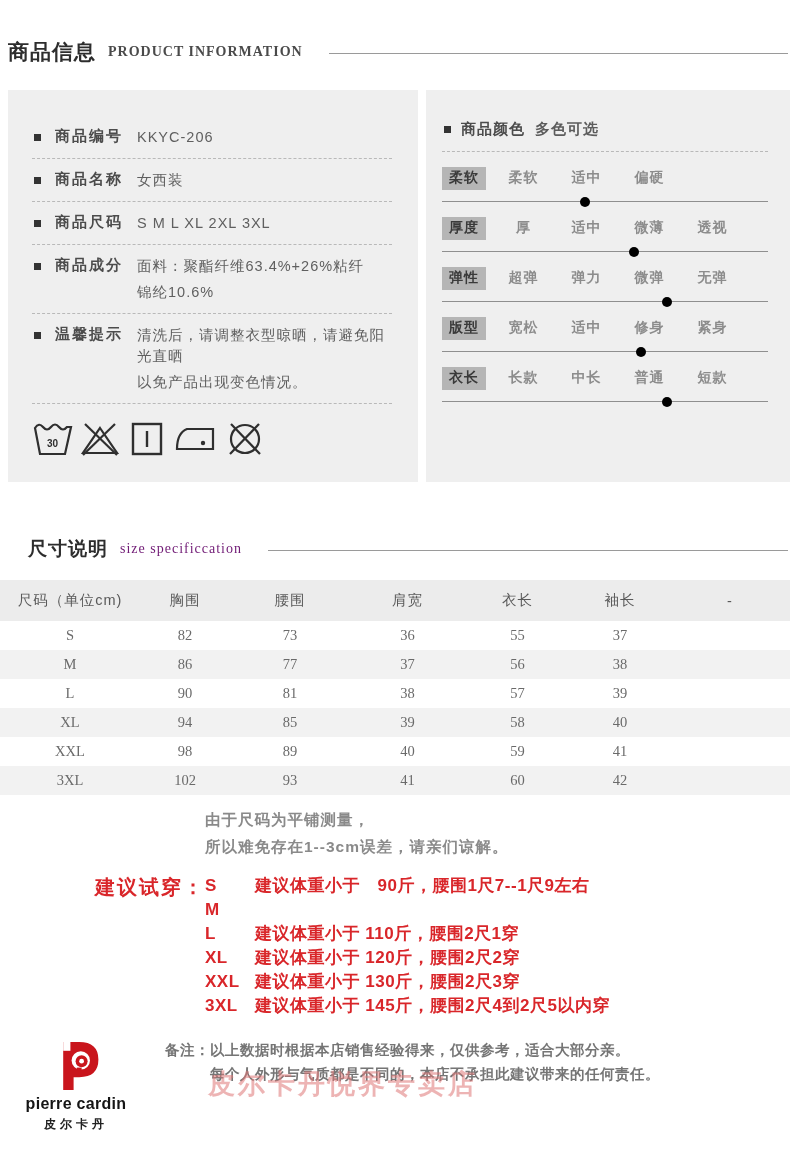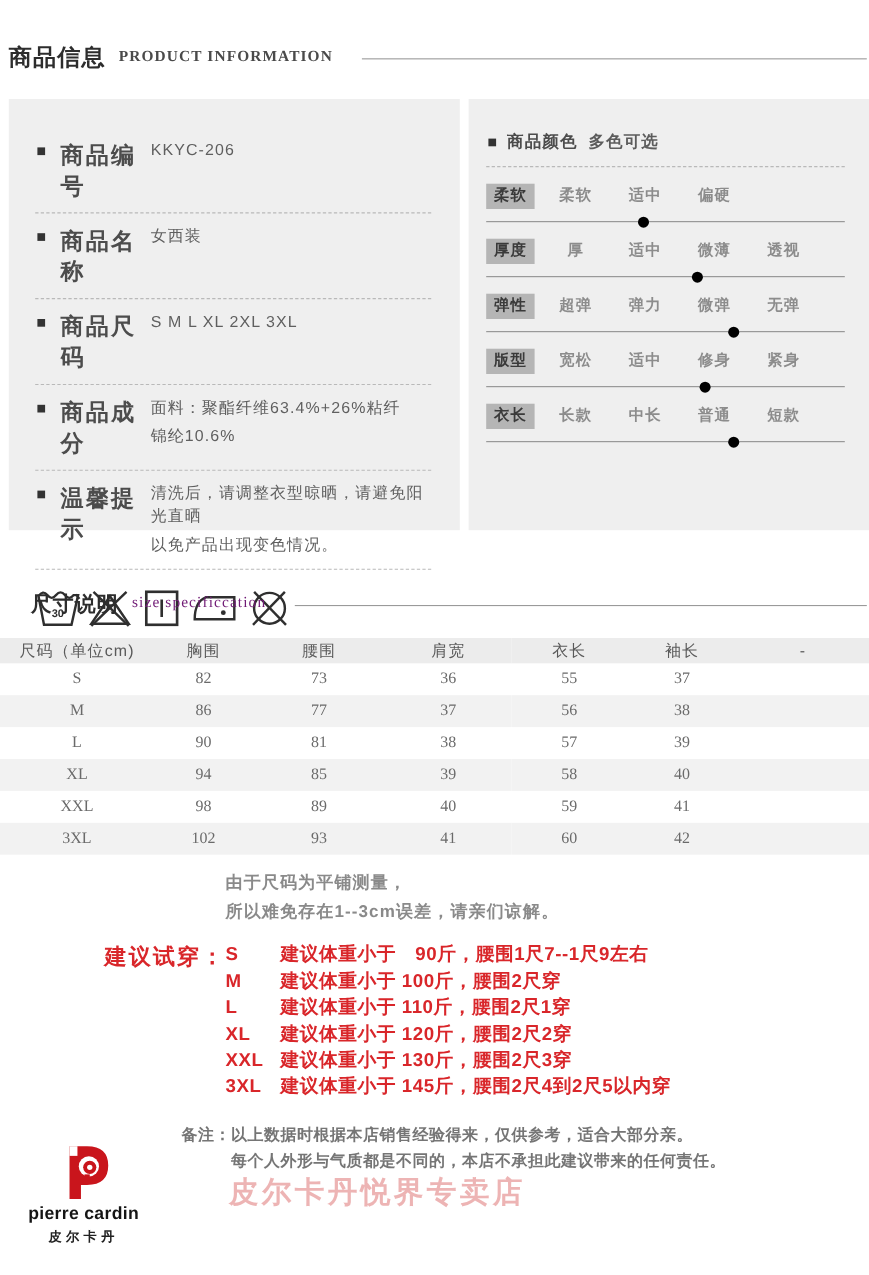--- a/index.html
+++ b/index.html
@@ -18,21 +18,21 @@
   .sec-rule { flex: 1; height: 1px; background: #9a9a9a; margin: 2px 2px 0 26px; }
 
   
   .boxes { display: flex; margin: 24px 0 0 8px; }
   .box { background: #efefef; height: 392px; }
   .box.left { width: 410px; margin-right: 8px; padding: 26px 26px 0 24px; }
   .box.right { flex: 1; padding: 30px 22px 0 16px; }
 
   .info-row { padding: 11px 0 10px 0; border-bottom: 1px dashed #b9b9b9; display: flex; }
   .bullet { width: 7px; height: 7px; background: #333; margin: 7px 14px 0 2px; flex: none; }
-  .info-label { font-weight: bold; font-size: 21px; color: #4c4c4c; letter-spacing: 2px;
+  .info-label { font-weight: bold; font-size: 15px; color: #4c4c4c; letter-spacing: 2px;
                 width: 82px; flex: none; }
   .info-value { font-size: 14.5px; color: #5f5f5f; letter-spacing: 1px; line-height: 21px; }
   .info-line2 { margin-top: 5px; }
 
   .care-row { display: flex; gap: 5px; margin-top: 16px; }
   .care-row svg { display: block; }
 
   
   .color-row { display: flex; align-items: center; padding-bottom: 12px; border-bottom: 1px dashed #b9b9b9; }
   .color-row .bullet { margin-top: 0; margin-right: 10px; }
@@ -44,21 +44,21 @@
   .attr-chip { background: #b5b5b5; color: #3a3a3a; font-weight: bold; font-size: 14px;
                padding: 2px 7px 3px 7px; letter-spacing: 1px; flex: none; }
   .attr-opts { display: grid; grid-template-columns: repeat(4, 63px); margin-left: 6px; }
   .attr-opt { text-align: center; color: #8c8c8c; font-weight: bold; font-size: 14px; letter-spacing: 1px; }
   .attr-line { position: relative; height: 1px; background: #8f8f8f; margin-top: 11px; }
   .attr-dot { position: absolute; width: 10px; height: 10px; border-radius: 50%; background: #000;
               top: -4px; transform: translateX(-50%); }
 
   
   table.size-table { width: 790px; border-collapse: collapse; margin-top: 18px; table-layout: fixed; }
-  .size-table th { background: #ececec; height: 23px; font-size: 14.5px; font-weight: normal;
+  .size-table th { background: #ececec; height: 41px; font-size: 14.5px; font-weight: normal;
                    color: #5a5a5a; letter-spacing: 1px; }
   .size-table td { height: 29px; text-align: center; font-size: 14.5px; color: #6a6a6a;
                    font-family: "Liberation Serif", "DejaVu Serif", serif; }
   .size-table tbody tr:nth-child(even) { background: #f2f2f2; }
 
   
   .measure { margin-left: 205px; margin-top: 12px; }
   .measure-title { font-family: "Liberation Serif", "DejaVu Serif", serif; font-weight: bold;
                    font-size: 17px; color: #6e6e6e; letter-spacing: 0.5px; }
   .measure-line { font-weight: bold; font-size: 15.5px; color: #8a8a8a; letter-spacing: 1px; }
@@ -357,21 +357,20 @@
   <div class="tryon">
     <span class="tryon-heading">建议试穿：</span>
     <div class="tryon-rows" id="tryon-rows">
   <div class="tryon-row">
     <span class="tryon-size">S</span>
     <span class="tryon-text">建议体重小于　90斤，腰围1尺7--1尺9左右</span>
   </div>
 
   <div class="tryon-row">
     <span class="tryon-size">M</span>
-    <span class="tryon-text">建议体重小于 100斤，腰围2尺穿</span>
   </div>
 
   <div class="tryon-row">
     <span class="tryon-size">L</span>
     <span class="tryon-text">建议体重小于 110斤，腰围2尺1穿</span>
   </div>
 
   <div class="tryon-row">
     <span class="tryon-size">XL</span>
     <span class="tryon-text">建议体重小于 120斤，腰围2尺2穿</span>

